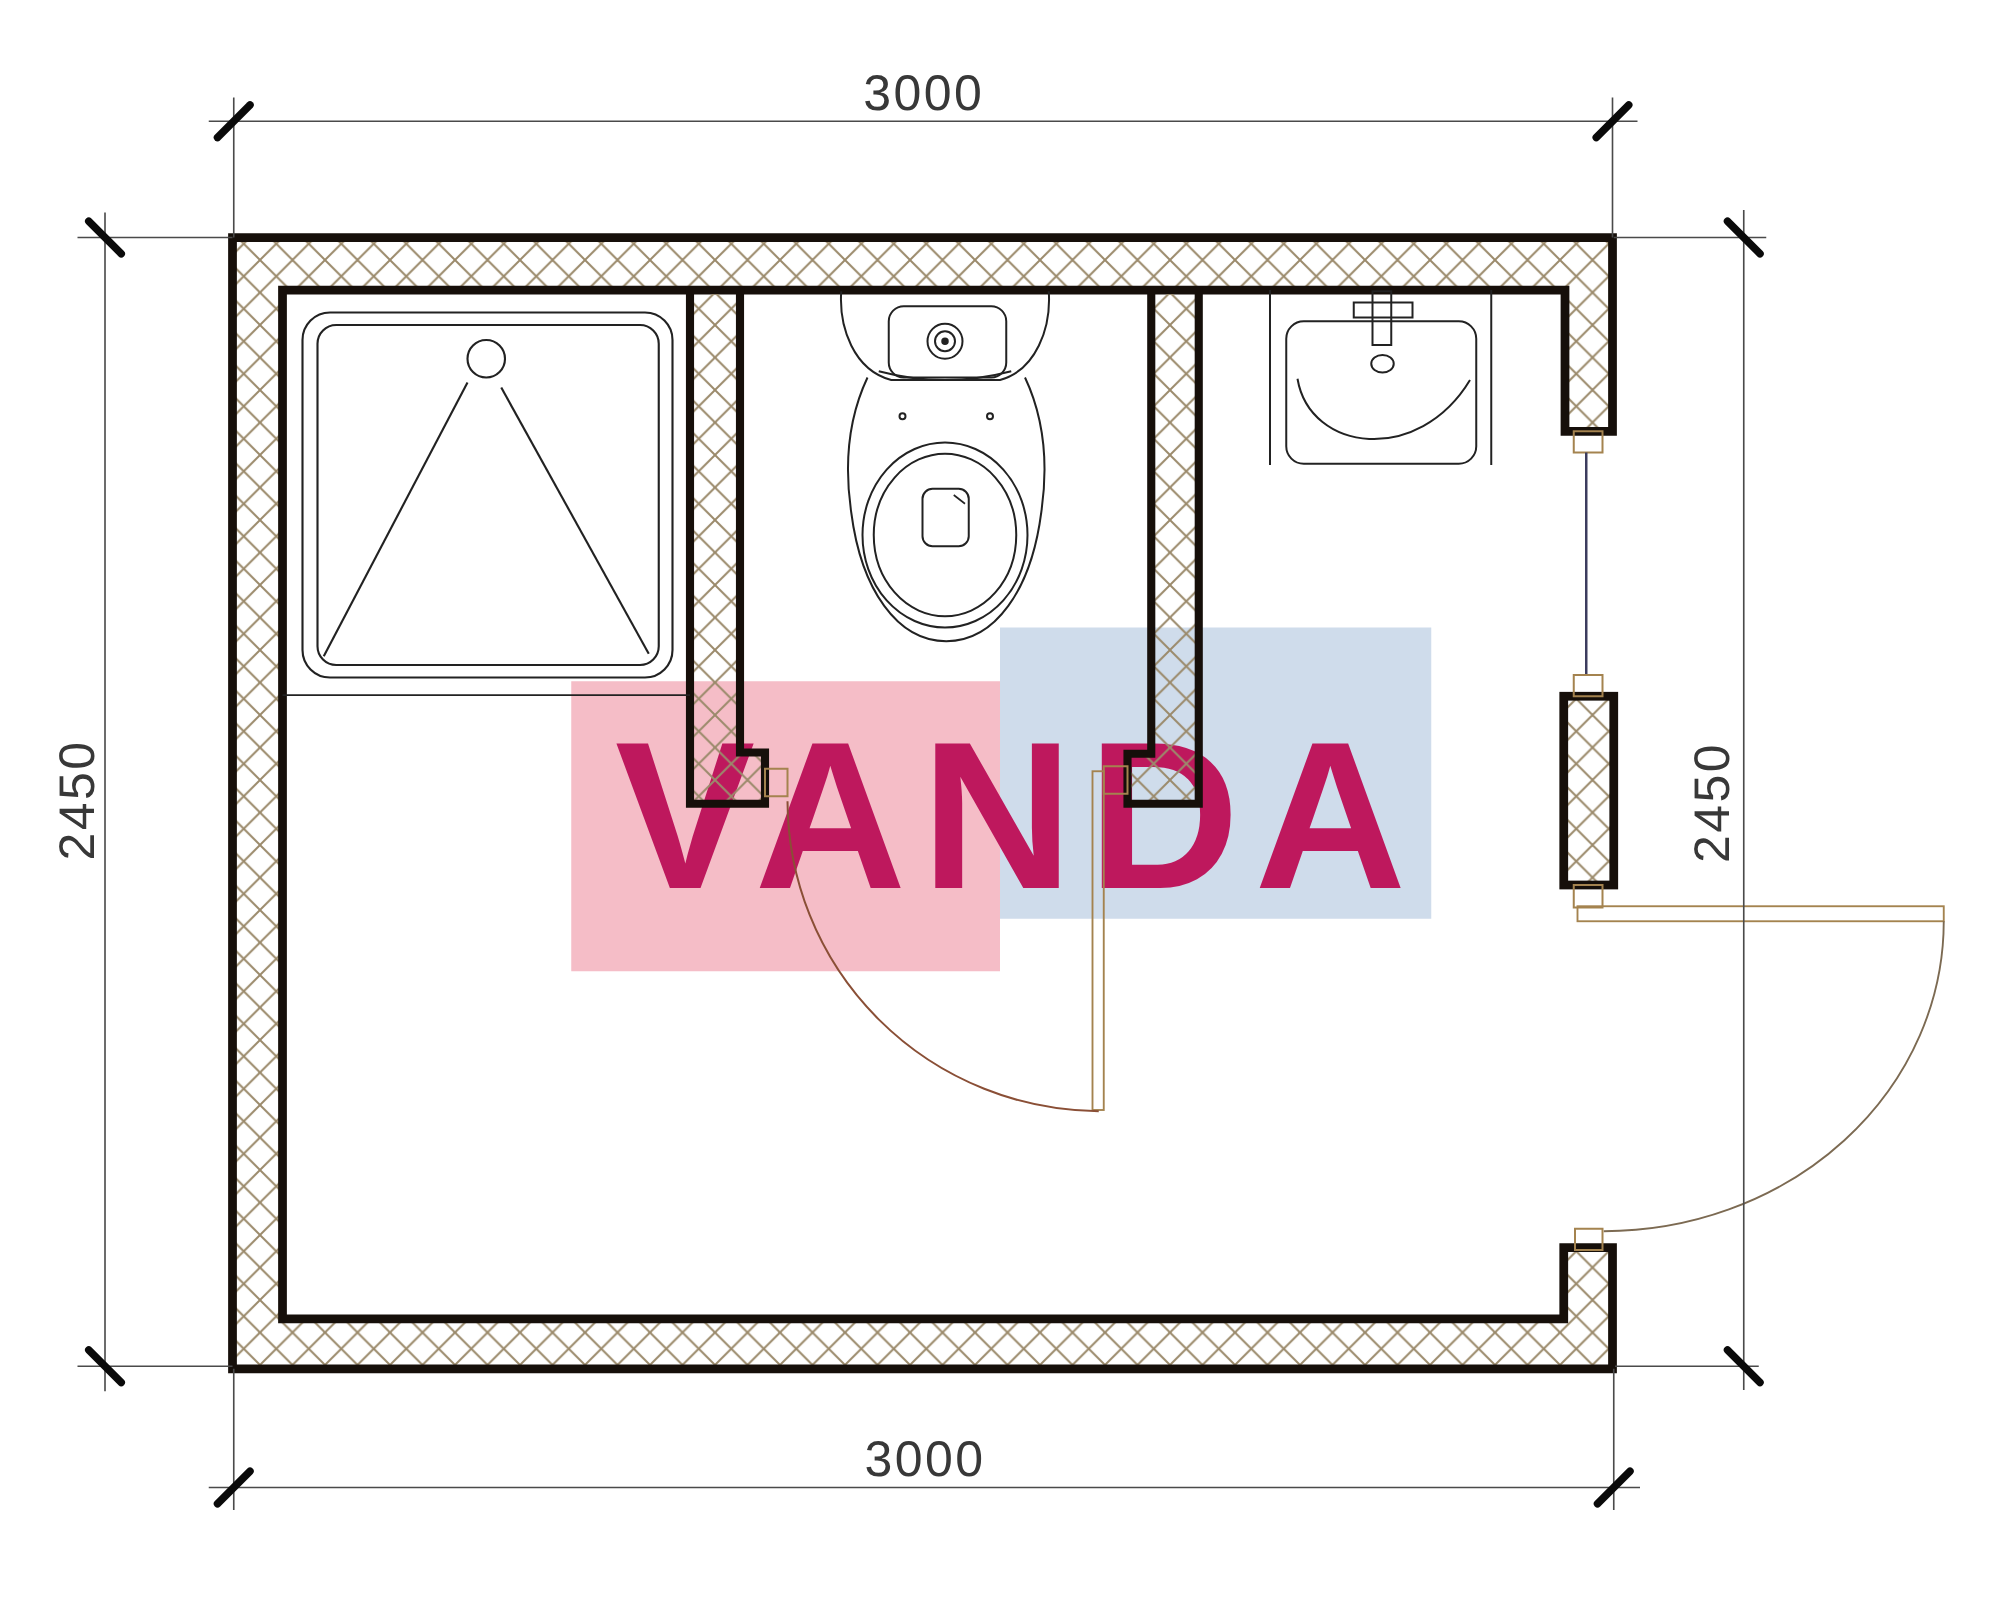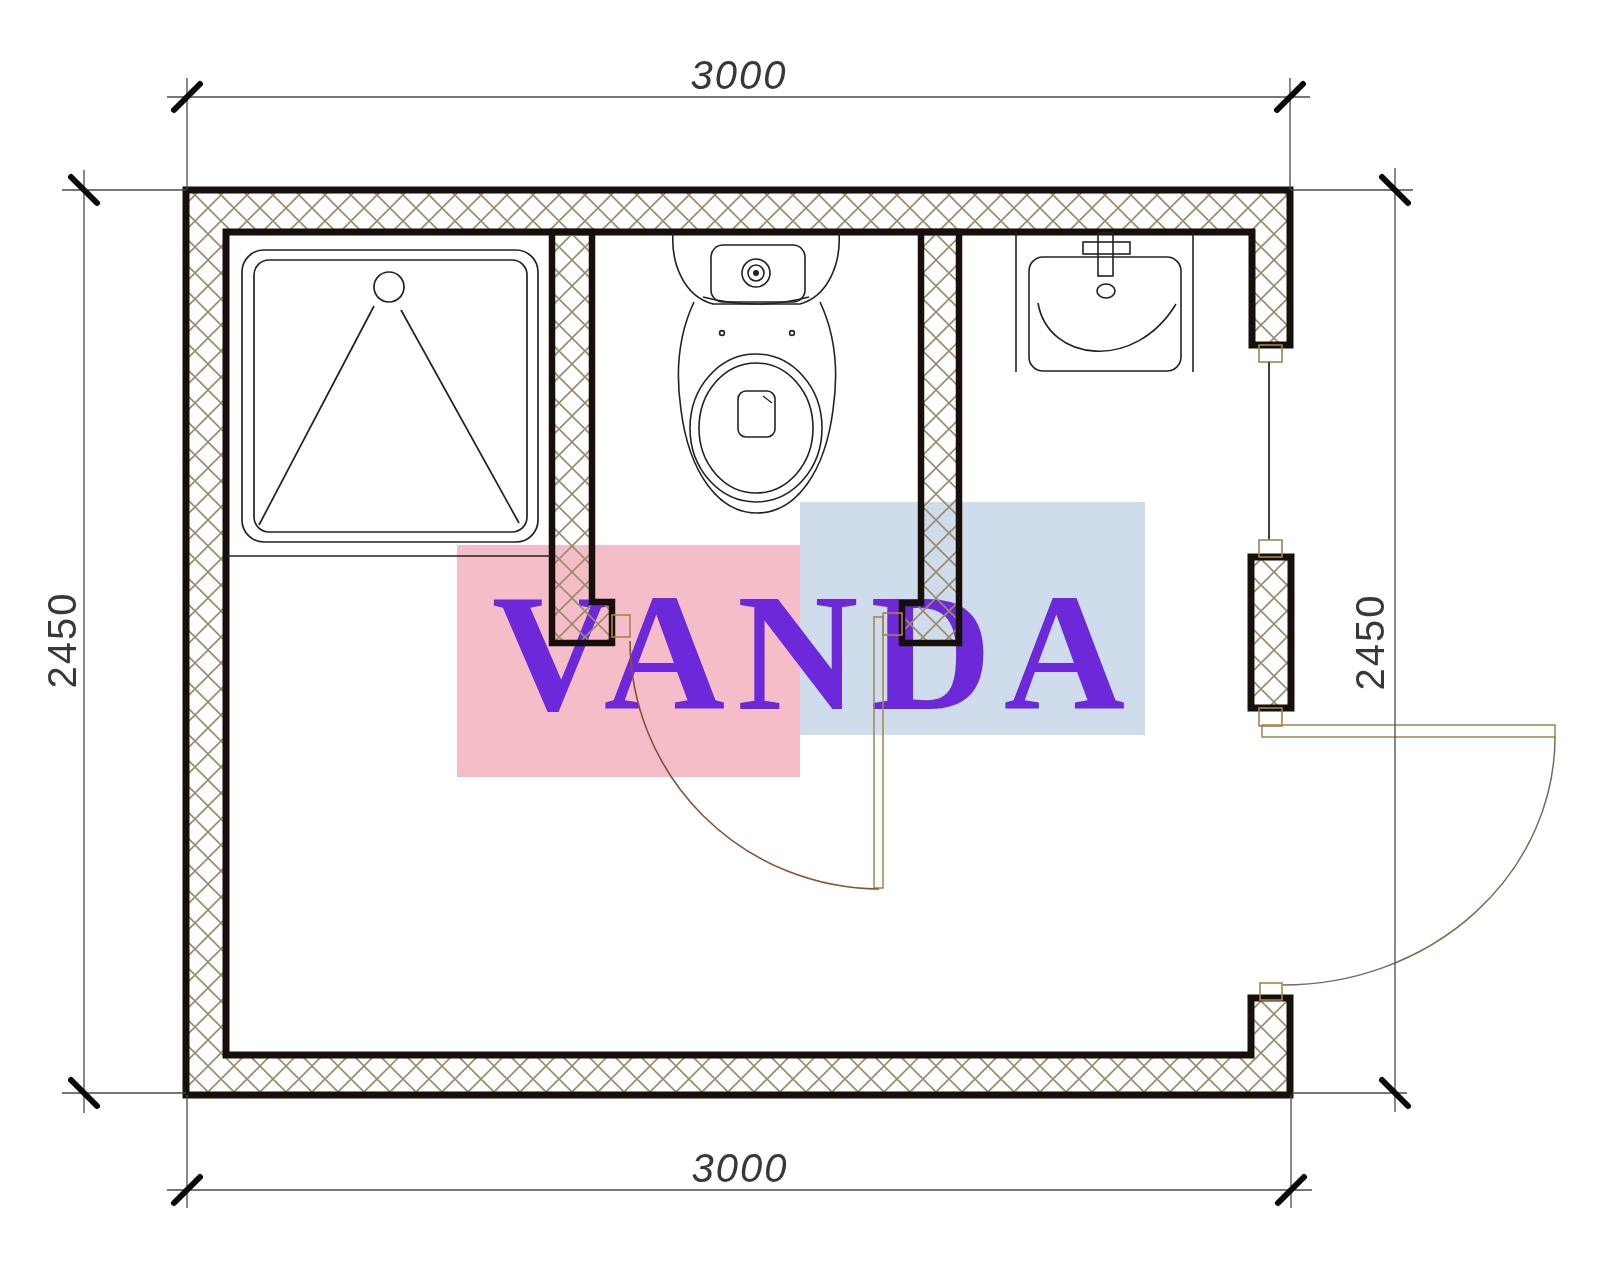--- a/index.html
+++ b/index.html
@@ -1,24 +1,24 @@
 <!DOCTYPE html>
 <html><head>
 <meta charset="utf-8">
 <style>
   html,body{margin:0;padding:0;background:#ffffff;}
   .stage{position:relative;width:1600px;height:1280px;background:#ffffff;overflow:hidden;
          font-family:"Liberation Sans", sans-serif;}
   .wm-block{position:absolute;}
-  .wm-text{position:absolute;color:#6d28d9;font-weight:bold;font-size:168px;line-height:1;
-           letter-spacing:12px;font-family:Liberation Serif, serif;text-align:center;}
+  .wm-text{position:absolute;color:#be185d;font-weight:bold;font-size:168px;line-height:1;
+           letter-spacing:12px;font-family:Liberation Sans, sans-serif;text-align:center;}
   .plan-svg{position:absolute;left:0;top:0;z-index:2;}
   .dim-text{position:absolute;z-index:3;color:#383838;font-size:40px;line-height:1;
             letter-spacing:2px;white-space:nowrap;}
-  .dim-h{transform:translateX(-50%);font-style:italic;}
+  .dim-h{transform:translateX(-50%);}
   .dim-v{transform:translate(-50%,-50%) rotate(-90deg);}
 </style>
 </head>
 <body>
 
 <div class="stage">
 
   <div class="wm-block" style="left:457px;top:545px;width:343px;height:232px;background:#f5bdc7;"></div>
   <div class="wm-block" style="left:800px;top:502px;width:345px;height:233px;background:#cfdceb;"></div>
   <div class="wm-text" style="left:492px;top:568px;">VANDA</div>

